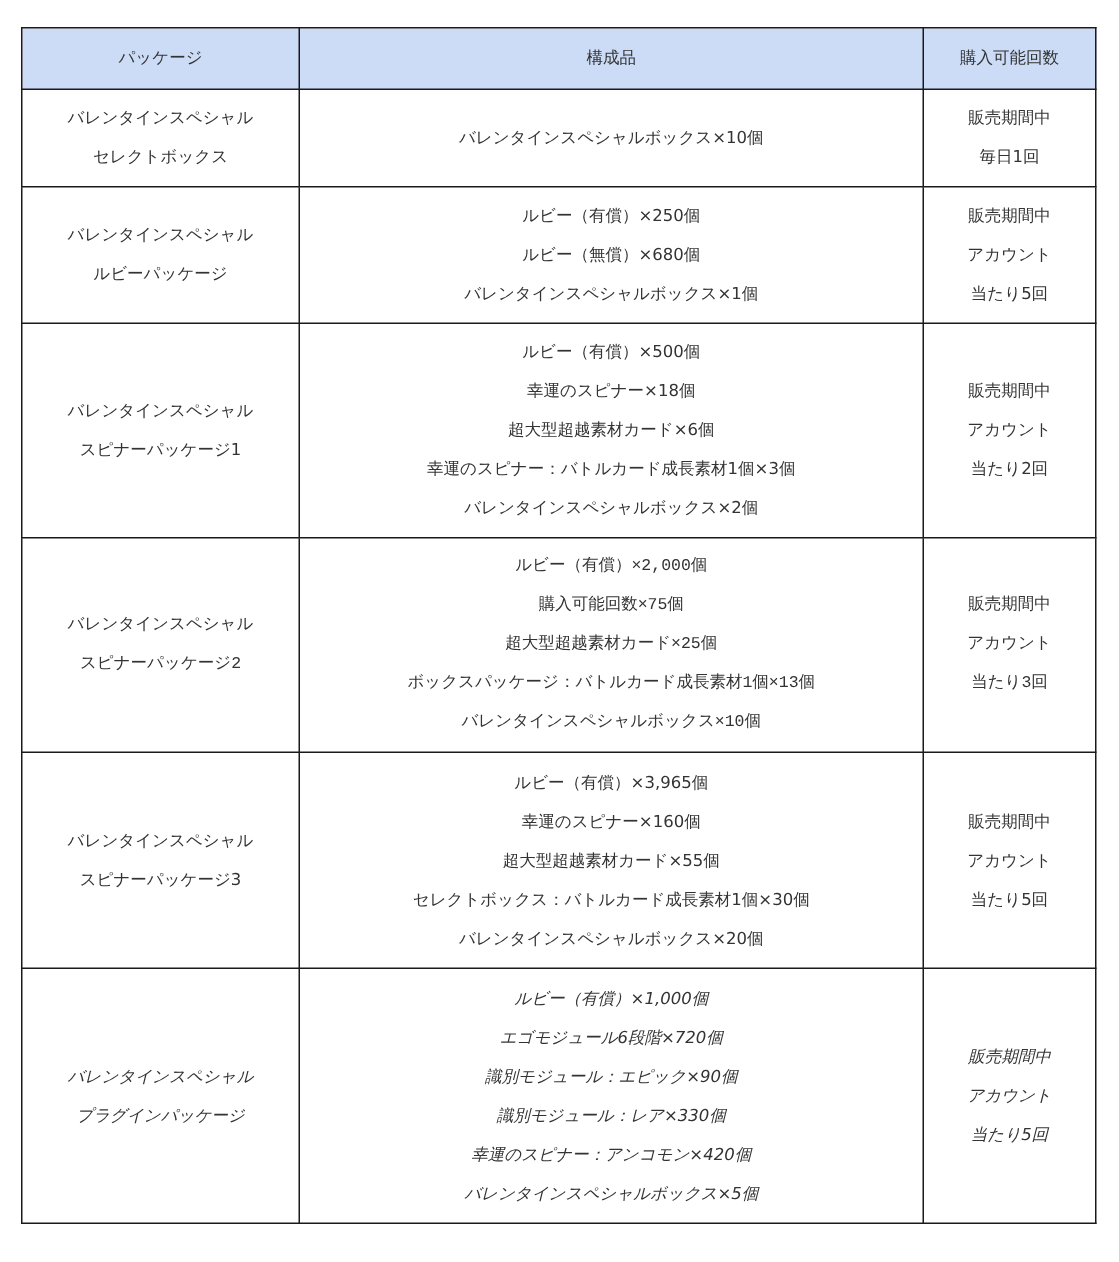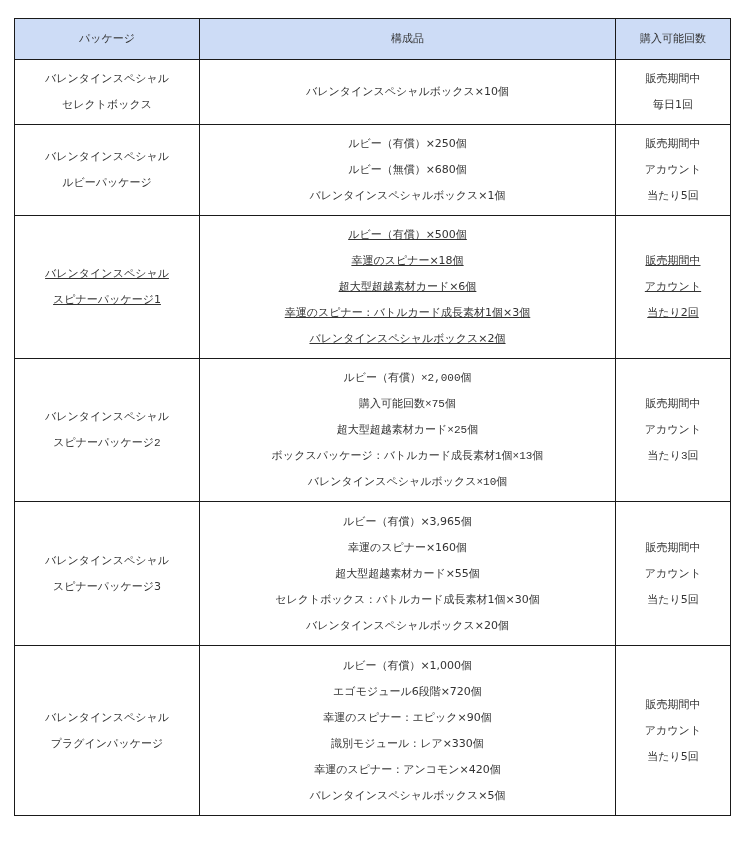--- a/index.html
+++ b/index.html
@@ -36,24 +36,24 @@
       background: #cddcf6;
       height: 40px;
       color: #333333;
     }
     .col-pkg { width: 185px; }
     .col-items { width: 416px; }
     .col-limit { width: 115px; }
     .line { display: block; white-space: nowrap; }
     tr.r1 td { height: 64px; }
     tr.r2 td { height: 90px; }
-    tr.r3 td { height: 142px; text-decoration: underline; }
+    tr.r3 td { height: 142px; }
     tr.r4 td { height: 142px; font-family: Liberation Mono, monospace; }
     tr.r5 td { height: 143px; }
-    tr.r6 td { height: 169px; }
+    tr.r6 td { height: 169px; font-style: italic; }
   </style>
 </head>
 <body>
 
 <table class="pkg-table">
   <colgroup>
     <col class="col-pkg">
     <col class="col-items">
     <col class="col-limit">
   </colgroup>
@@ -154,21 +154,21 @@
     </tr>
 
     <tr class="r6">
       <td>
         <span class="line">バレンタインスペシャル</span>
         <span class="line">プラグインパッケージ</span>
       </td>
       <td>
         <span class="line">ルビー（有償）×1,000個</span>
         <span class="line">エゴモジュール6段階×720個</span>
-        <span class="line">幸運のスピナー：エピック×90個</span>
+        <span class="line">識別モジュール：エピック×90個</span>
         <span class="line">識別モジュール：レア×330個</span>
         <span class="line">幸運のスピナー：アンコモン×420個</span>
         <span class="line">バレンタインスペシャルボックス×5個</span>
       </td>
       <td>
         <span class="line">販売期間中</span>
         <span class="line">アカウント</span>
         <span class="line">当たり5回</span>
       </td>
     </tr>

